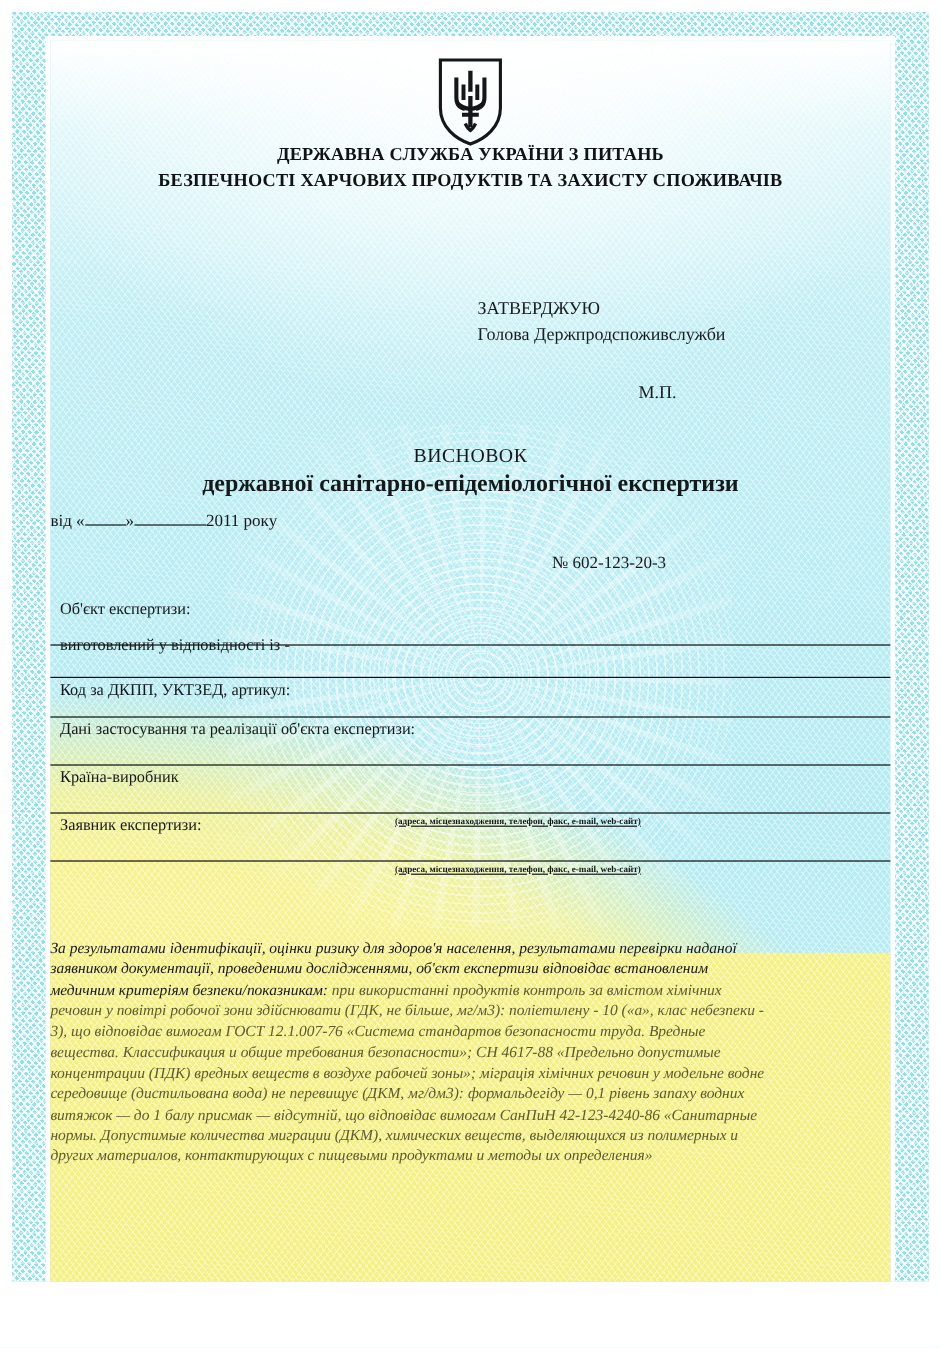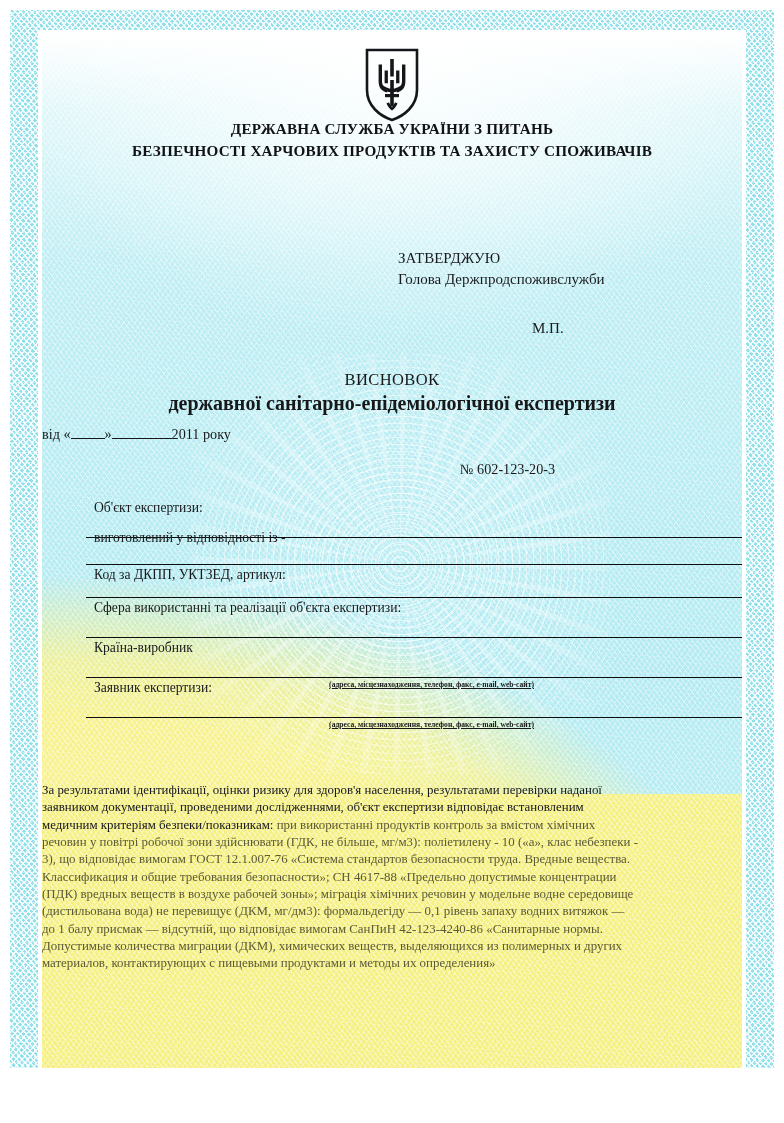--- a/index.html
+++ b/index.html
@@ -209,21 +209,20 @@
     position: absolute;
     left: 42px;
     top: 498px;
     width: 700px;
   }
   .frow {
     position: relative;
     height: 33px;
     border-bottom: 1px solid #0d0e10;
     box-sizing: border-box;
-    margin-left: 44px;
   }
   .frow .lab {
     position: absolute;
     left: 8px;
     top: 2px;
     font-size: 13.6px;
     white-space: nowrap;
   }
   .frow .lab-under {
     position: absolute;
@@ -254,20 +253,21 @@
   
   .body-text {
     position: absolute;
     left: 42px;
     top: 782px;
     width: 596px;
     font-size: 12.9px;
     line-height: 17.35px;
     text-align: left;
     color: #5c5a33;
+    font-style: italic;
   }
   .body-text .lead { color: #16171a; }
 </style>
 </head>
 <body>
 
 <div id="page">
 
   <div class="frame"></div>
   <div class="frame-inner-gap"></div>
@@ -332,21 +332,21 @@
 
       <div class="frow short">
         <span class="lab-under">виготовлений у відповідності із -</span>
       </div>
 
       <div class="frow">
         <span class="lab">Код за ДКПП, УКТЗЕД, артикул:</span>
       </div>
 
       <div class="frow tall">
-        <span class="lab">Сфера використанні та реалізації об'єкта експертизи:</span>
+        <span class="lab">Дані застосування та реалізації об'єкта експертизи:</span>
       </div>
 
       <div class="frow tall">
         <span class="lab">Країна-виробник</span>
         <span class="hint">(адреса, місцезнаходження, телефон, факс, e-mail, web-сайт)</span>
       </div>
 
       <div class="frow tall">
         <span class="lab">Заявник експертизи:</span>
         <span class="hint">(адреса, місцезнаходження, телефон, факс, e-mail, web-сайт)</span>

